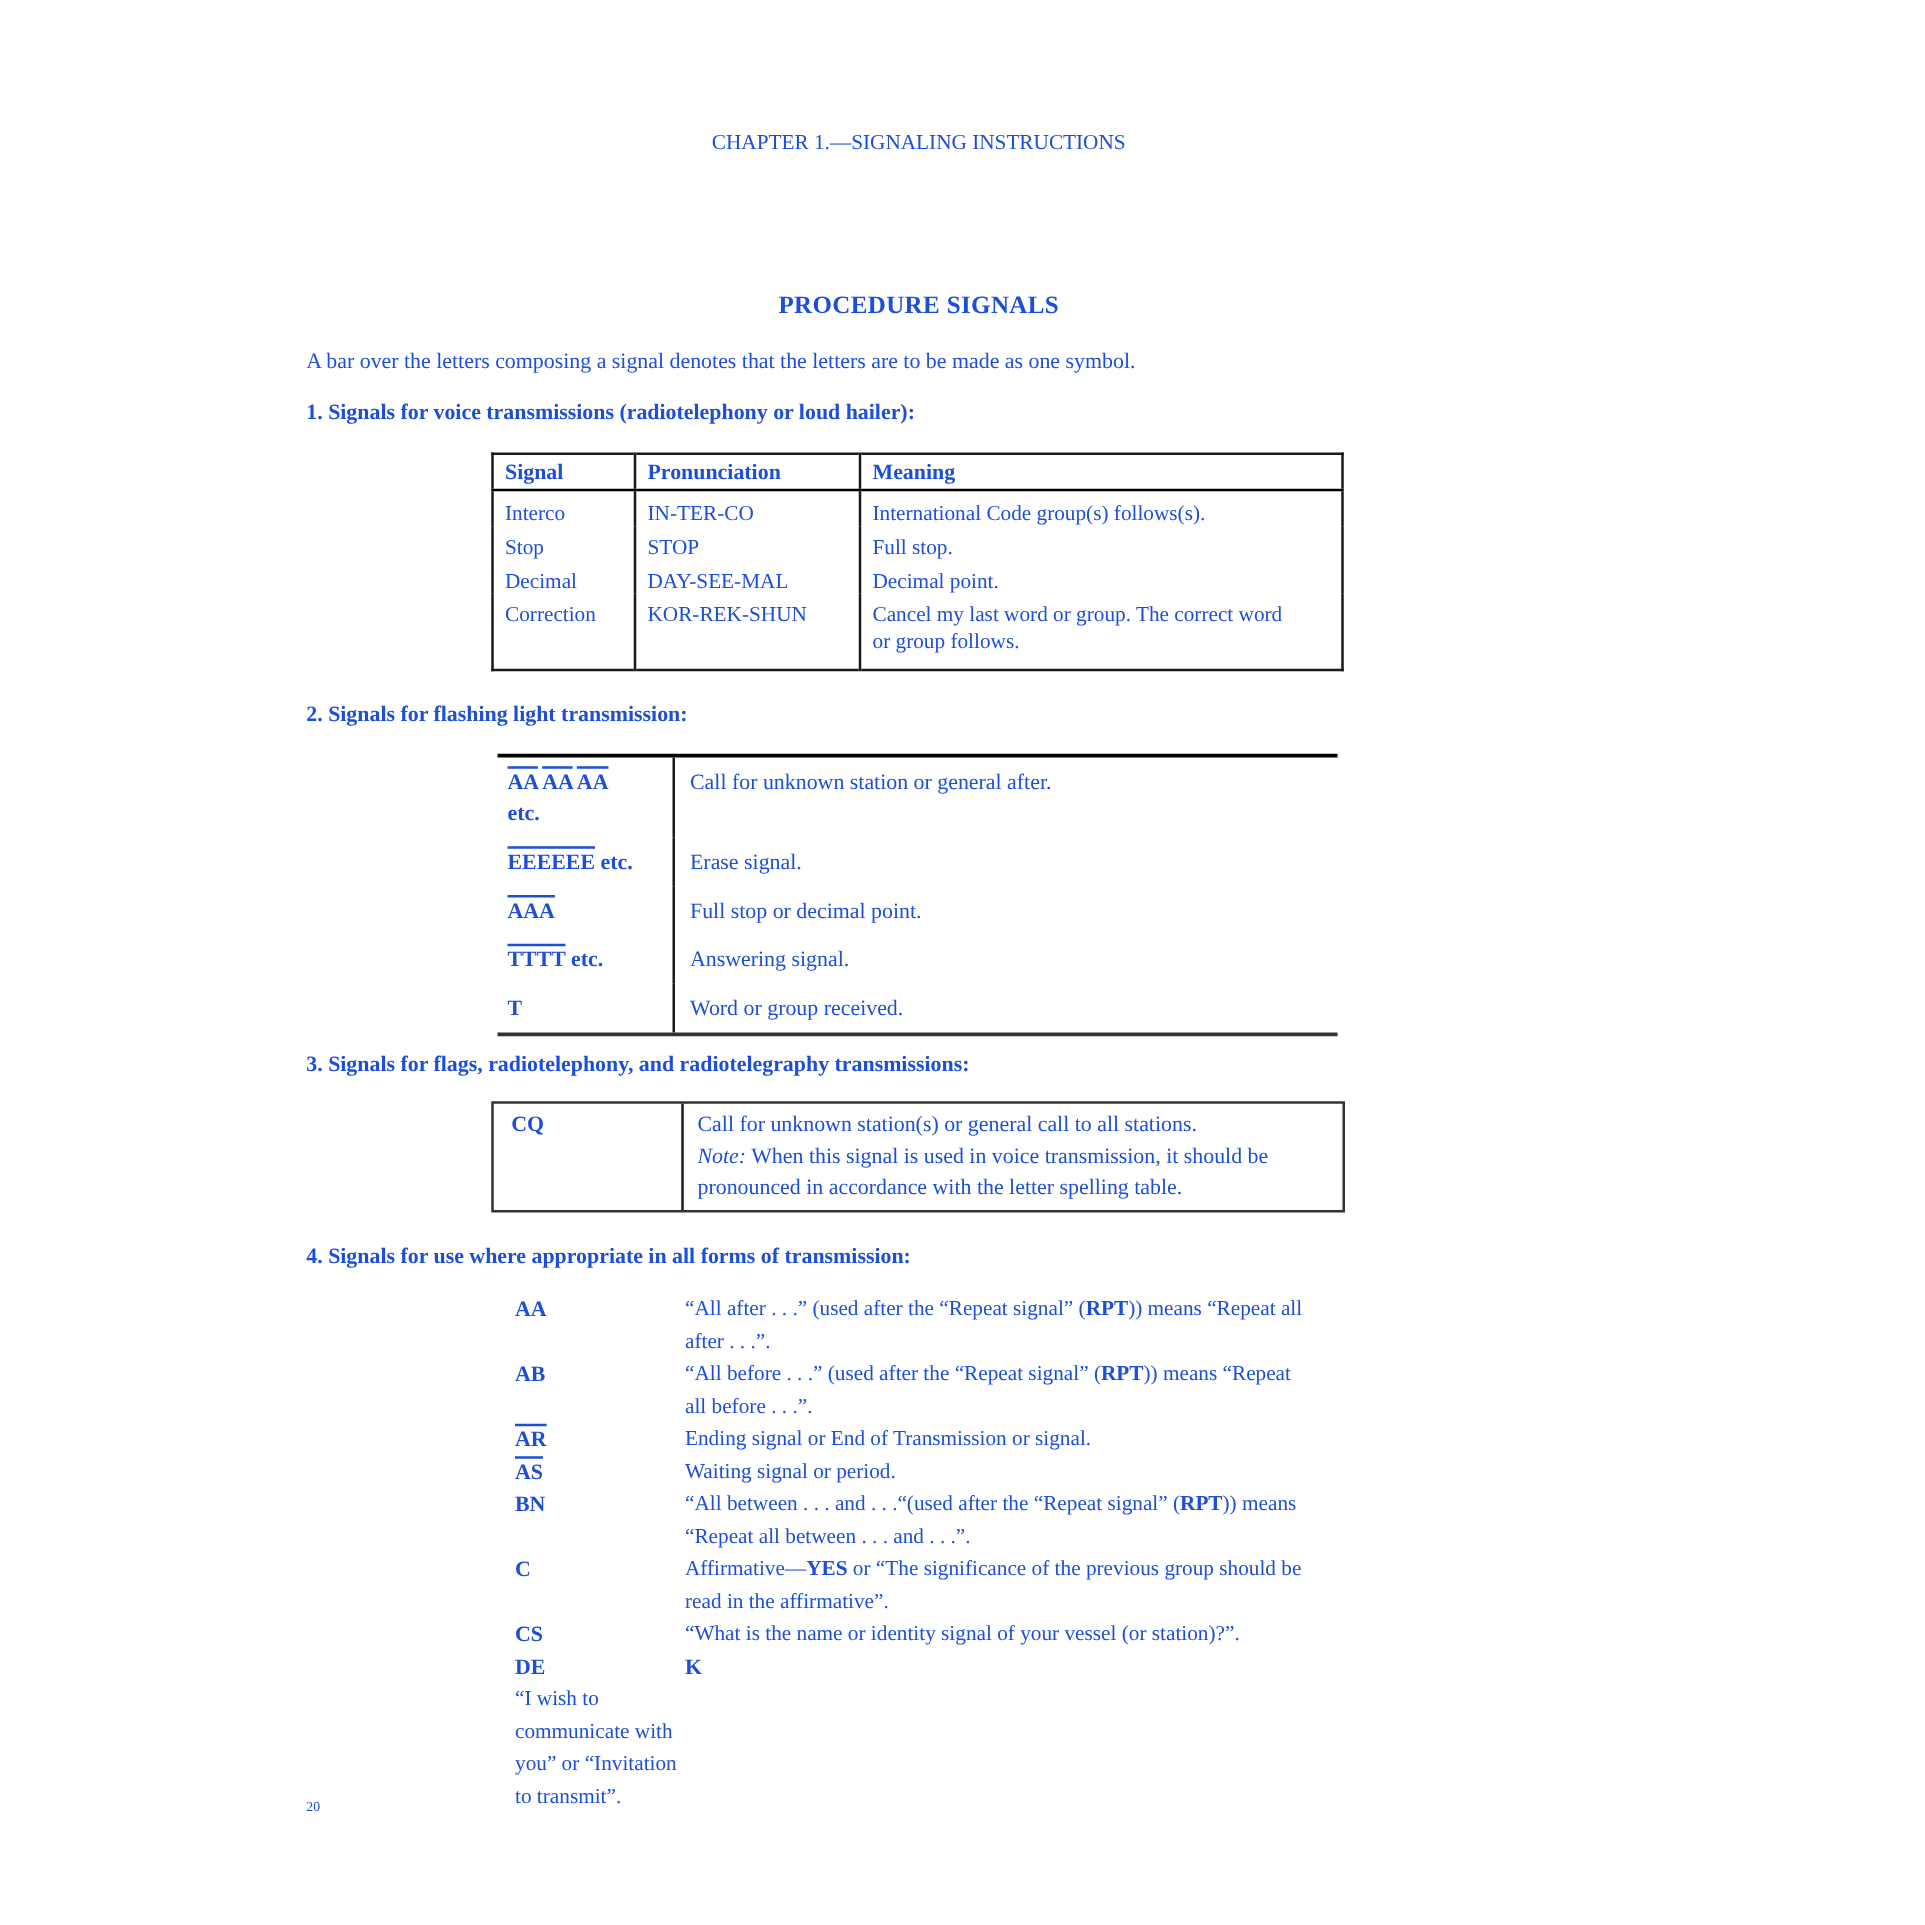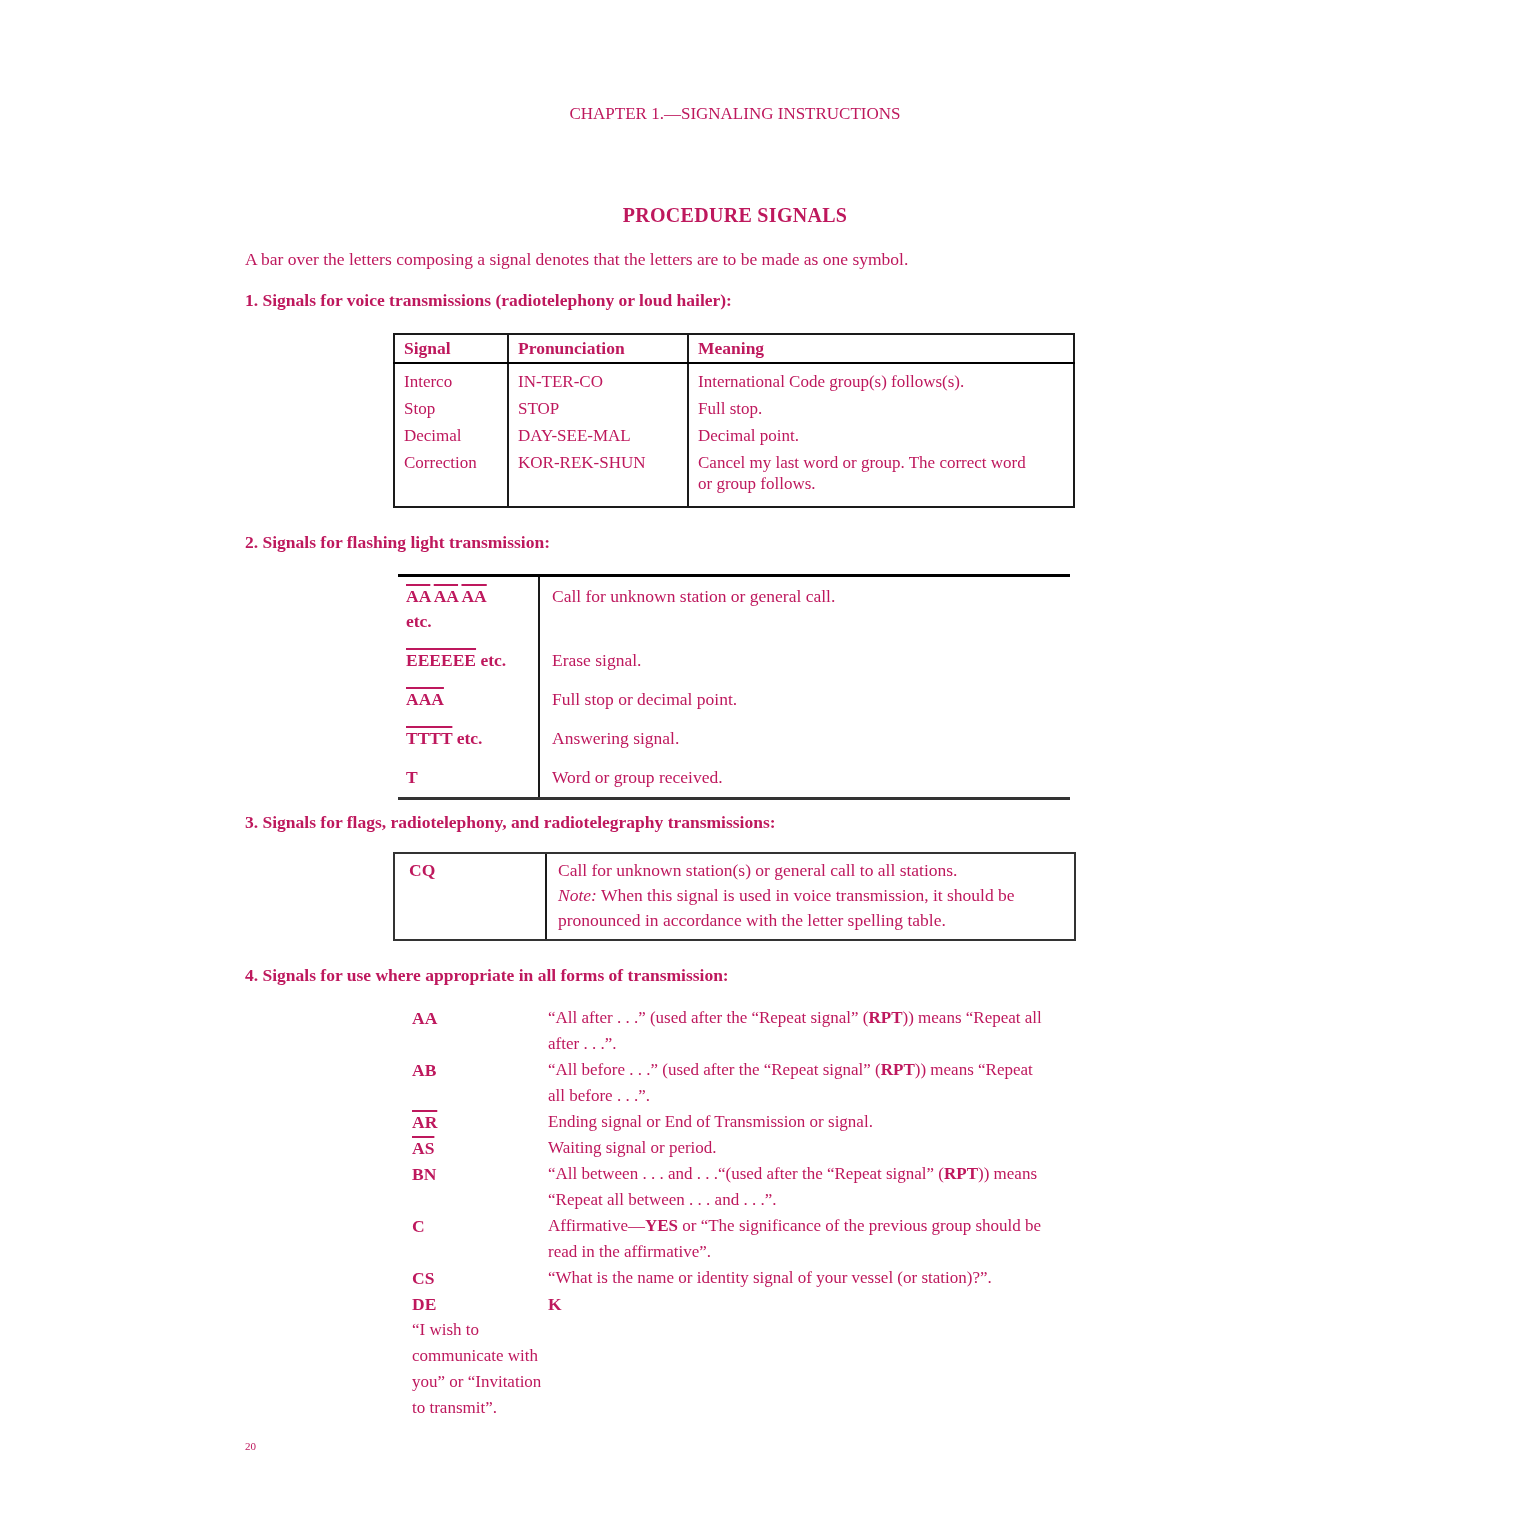--- a/index.html
+++ b/index.html
@@ -1,21 +1,21 @@
 <!DOCTYPE html>
 <html><head>
 <meta charset="utf-8">
 <style>
   html,body{margin:0;padding:0;background:#ffffff;}
   .page{position:relative;width:1317px;height:1540px;background:#ffffff;overflow:hidden;
-        font-family:"Liberation Serif",serif;color:#be185d;}
+        font-family:"Liberation Serif",serif;color:#1d4ed8;}
   .content{position:absolute;left:245px;top:0;width:980px;padding-top:103px;}
 
   .hdr{text-align:center;font-size:17px;line-height:22px;}
-  .title{text-align:center;font-size:20px;line-height:26px;font-weight:bold;margin-top:77px;letter-spacing:.3px;}
+  .title{text-align:center;font-size:20px;line-height:26px;font-weight:bold;margin-top:106px;letter-spacing:.3px;}
   .intro{font-size:17.5px;line-height:24px;margin-top:19px;}
   .sh{font-size:17.5px;line-height:24px;font-weight:bold;}
   .sh1{margin-top:17px;} .sh2{margin-top:22px;} .sh3{margin-top:10px;} .sh4{margin-top:22px;}
 
   
   .t1{margin:21px 0 0 148px;width:682px;border:2px solid #1a1a1a;border-collapse:collapse;font-size:17px;}
   .t1 th{text-align:left;font-size:17.5px;padding:3px 9px;border-bottom:2px solid #000000;}
   .t1 th+th,.t1 td+td{border-left:2px solid #1a1a1a;}
   .t1 td{padding:6px 9px 0 9px;line-height:21px;vertical-align:top;}
   .t1 td:last-child{padding-right:40px;}
@@ -91,21 +91,21 @@
           <td>KOR-REK-SHUN</td>
           <td>Cancel my last word or group. The correct word or group follows.</td>
         </tr>
       </tbody>
     </table>
 
     <div class="sh sh2">2. Signals for flashing light transmission:</div>
 
     <div class="t2">
       <div class="t2-sig"><span class="bar">AA</span> <span class="bar">AA</span> <span class="bar">AA</span><br><span>etc.</span></div>
-      <div class="t2-mean">Call for unknown station or general call.</div>
+      <div class="t2-mean">Call for unknown station or general after.</div>
 
       <div class="t2-sig"><span class="bar">EEEEEE</span> <span>etc.</span></div>
       <div class="t2-mean">Erase signal.</div>
 
       <div class="t2-sig"><span class="bar">AAA</span></div>
       <div class="t2-mean">Full stop or decimal point.</div>
 
       <div class="t2-sig"><span class="bar">TTTT</span> <span>etc.</span></div>
       <div class="t2-mean">Answering signal.</div>
 

